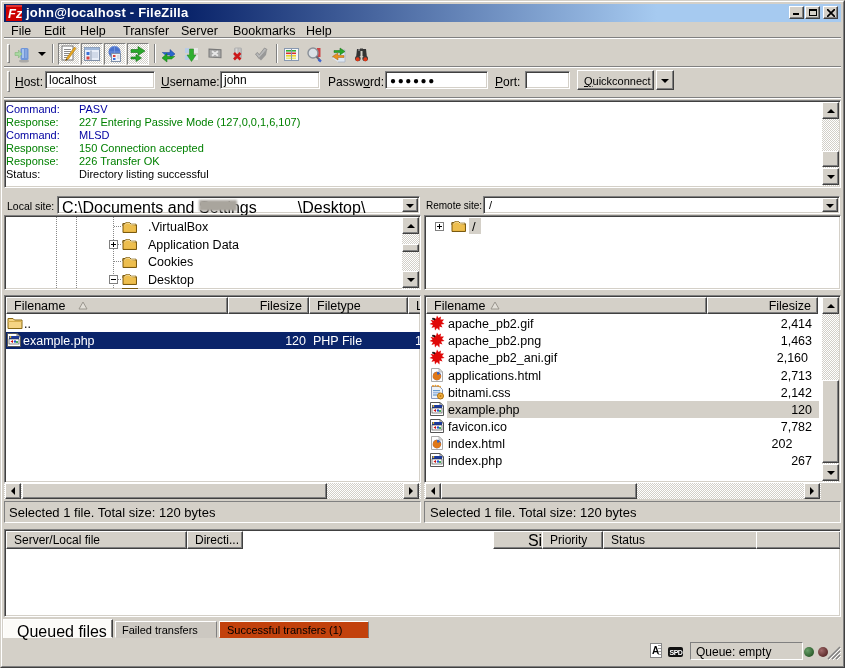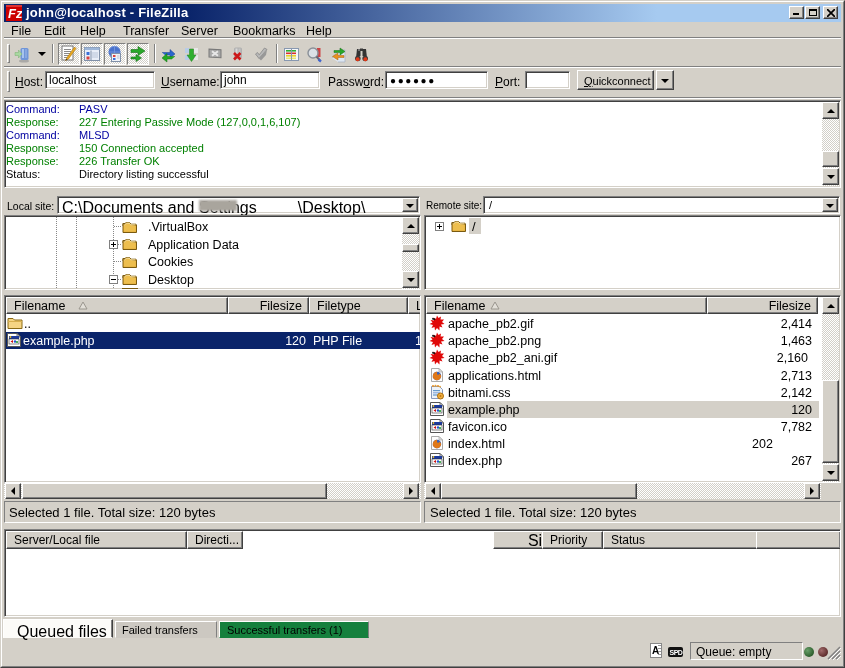--- a/index.html
+++ b/index.html
@@ -420,21 +420,21 @@
           <use href="#i-php"></use>
         </svg>
         <span class="abs" style="left:21px;top:2px">favicon.ico</span>
         <span class="abs" style="left:325px;top:2px;width:60px;text-align:right">7,782</span>
       </div>
   <div class="row" style="top:138px">
         <svg class="abs" style="left:2px;top:0" width="16" height="16">
           <use href="#i-ff"></use>
         </svg>
         <span class="abs" style="left:21px;top:2px">index.html</span>
-        <span class="abs" style="left:325px;top:2px;width:60px;text-align:left">202</span>
+        <span class="abs" style="left:325px;top:2px;width:60px;text-align:center">202</span>
       </div>
   <div class="row" style="top:155px">
         <svg class="abs" style="left:2px;top:0" width="16" height="16">
           <use href="#i-php"></use>
         </svg>
         <span class="abs" style="left:21px;top:2px">index.php</span>
         <span class="abs" style="left:325px;top:2px;width:60px;text-align:right">267</span>
       </div>
   <div class="abs dither" style="left:396px;top:0;width:17px;height:186px"></div>
   <div class="sb-btn" style="left:396px;top:0;width:17px;height:17px">
@@ -472,21 +472,21 @@
   <div class="hdr" style="left:750px;width:85px;height:18px"></div>
  </div>
 </div>
 
 <div class="abs" style="left:3px;top:619px;width:110px;height:19px;background:#fcfbf8;border:1px solid;border-color:#fff #404040 transparent #fff;box-shadow:inset -1px 0 0 #808080">
  <div class="lbl" style="left:13px;top:3px;font-weight:normal;font-size:16px">Queued files</div>
 </div>
 <div class="abs" style="left:115px;top:621px;width:102px;height:17px;background:#ccc8c1;border:1px solid;border-color:#fff #808080 transparent #fff">
  <div class="lbl" style="left:6px;top:2px;font-size:11px">Failed transfers</div>
 </div>
-<div class="abs" style="left:219px;top:621px;width:150px;height:17px;background:#15803d;border:1px solid;border-color:#fff #808080 transparent #fff">
+<div class="abs" style="left:219px;top:621px;width:150px;height:17px;background:#c2410c;border:1px solid;border-color:#fff #808080 transparent #fff">
  <div class="lbl" style="left:7px;top:2px;font-size:11px">Successful transfers (1)</div>
 </div>
 
 <div id="sbar" class="abs" style="left:4px;top:640px;width:837px;height:22px">
  <div class="abs" style="left:646px;top:3px;width:12px;height:15px;background:#fff;border:1px solid #888">
       <div class="abs" style="left:1px;top:1px;font-size:10px;font-weight:bold">A</div>
       <div class="abs" style="right:0;top:1px;width:3px;height:12px;background-image:repeating-linear-gradient(to bottom,#999 0 1px,transparent 1px 3px)"></div>
     </div>
  <div class="abs" style="left:664px;top:7px;width:15px;height:10px;background:#111;border-radius:2px">
       <div class="abs" style="left:1.5px;top:2px;font-size:7px;font-weight:bold;color:#fff;letter-spacing:-.5px">SPD</div>

